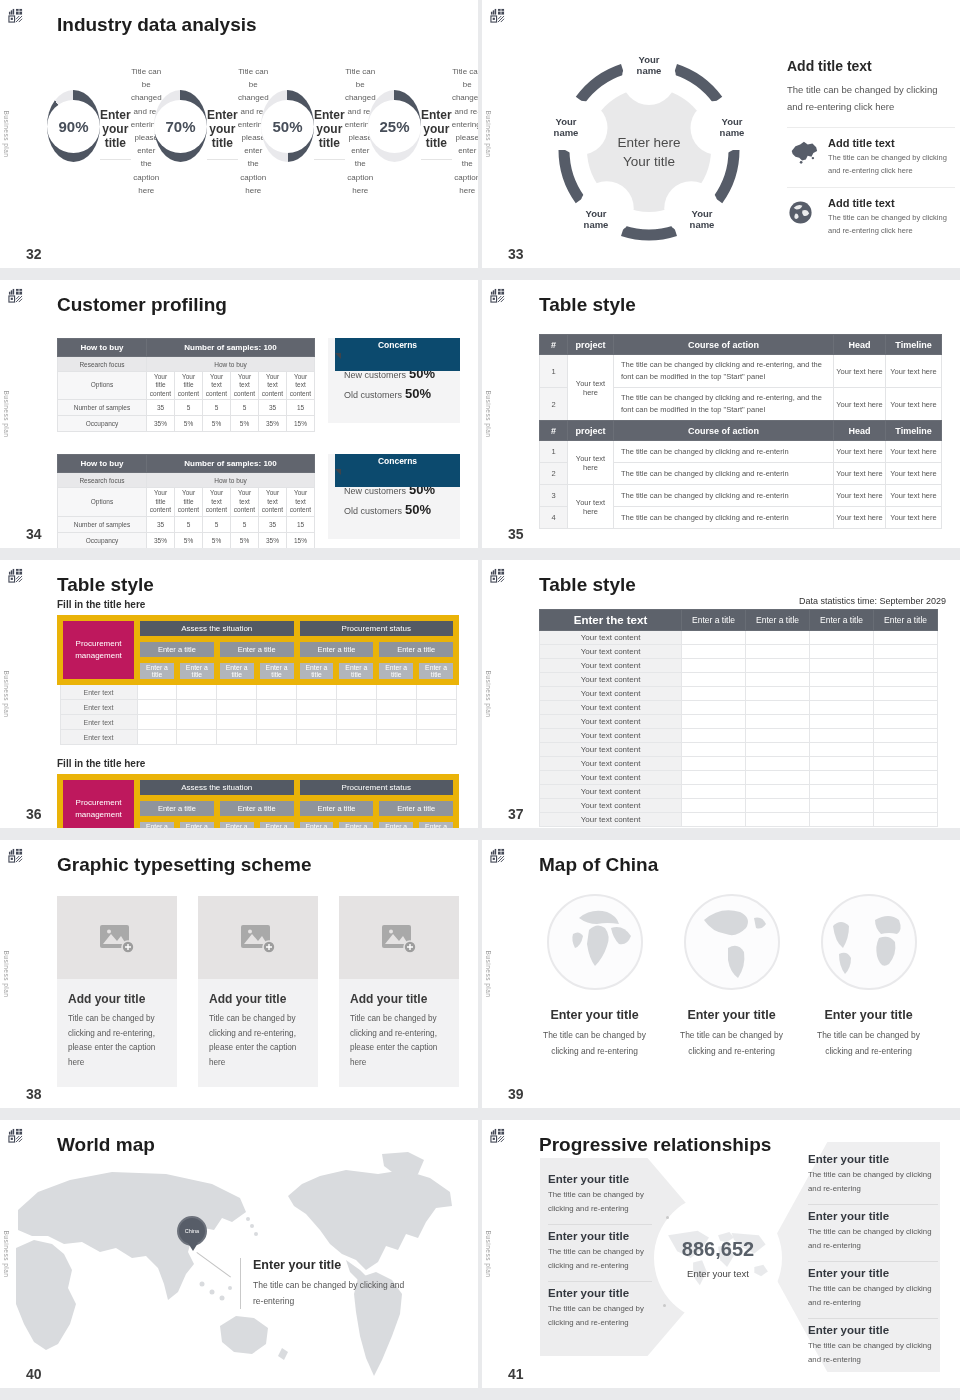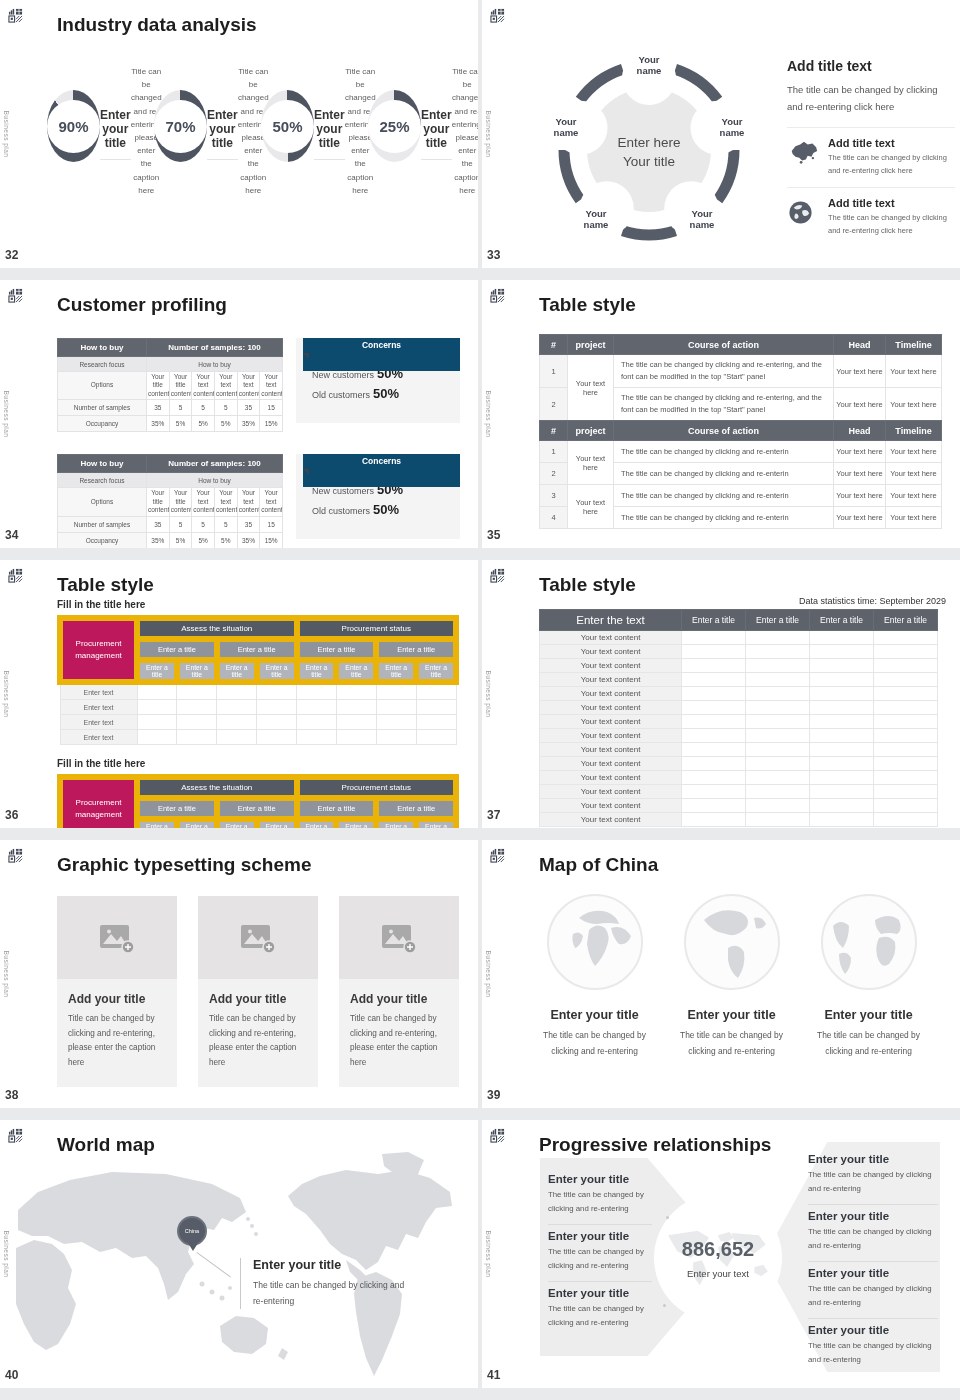--- a/index.html
+++ b/index.html
@@ -3,21 +3,21 @@
 <meta charset="utf-8">
 <style>
   html,body{margin:0;padding:0;width:960px;height:1400px;background:#e9eaec;
     font-family:"Liberation Sans",sans-serif;-webkit-font-smoothing:antialiased;}
   .grid{display:grid;grid-template-columns:478px 478px;column-gap:4px;row-gap:12px;
     grid-auto-rows:268px;width:960px;}
   .slide{background:#fff;position:relative;overflow:hidden;}
   .logo{position:absolute;left:8px;top:8px;width:15px;height:15px;}
   .vtext{position:absolute;left:3px;top:50%;transform:translateY(-50%) ;
     writing-mode:vertical-rl;font-size:6.5px;color:#9b9b9b;letter-spacing:.5px;}
-  .pagenum{position:absolute;left:5px;bottom:6px;font-size:12px;font-weight:bold;color:#3c3c3c;}
+  .pagenum{position:absolute;left:26px;bottom:6px;font-size:14px;font-weight:bold;color:#3c3c3c;}
   .s-title{position:absolute;left:57px;top:14px;margin:0;font-size:19px;font-weight:700;color:#1d1d1d;}
   table{border-collapse:collapse;table-layout:fixed;}
   
   .donuts{position:absolute;left:47px;top:56px;right:4px;display:flex;}
   .donut-col{width:107px;display:flex;flex-direction:row;align-items:center;}
   .donut{--p:0;width:72px;height:72px;border-radius:50%;
     background:conic-gradient(#4e5561 calc(var(--p)*1%), #e9e9ec 0);display:grid;place-items:center;}
   .donut-hole{width:53px;height:53px;border-radius:50%;background:#fff;display:grid;place-items:center;
     font-size:15px;font-weight:bold;color:#474e59;}
   .donut-title{margin-top:15px;font-size:12px;font-weight:bold;color:#353535;
@@ -32,21 +32,21 @@
   .s33-right{position:absolute;left:305px;top:58px;width:168px;}
   .s33-h{font-size:14px;font-weight:bold;color:#292929;margin:0 0 8px;}
   .s33-p{font-size:9.5px;color:#555;line-height:1.75;margin:0 0 12px;}
   .s33-item{display:flex;gap:9px;border-top:1px solid #ececec;padding-top:9px;margin-top:9px;}
   .s33-ic{flex:0 0 32px;padding-top:2px;}
   .s33-item-h{font-size:11px;font-weight:bold;color:#292929;}
   .s33-item-p{font-size:7.5px;color:#666;line-height:1.7;margin-top:3px;}
   
   .s34-groups{position:absolute;left:57px;top:58px;right:18px;}
   .s34-group{display:flex;gap:13px;align-items:flex-start;margin-bottom:22px;}
-  .s34-t{width:226px;font-size:6.5px;color:#555;text-align:center;}
+  .s34-t{width:258px;font-size:6.5px;color:#555;text-align:center;}
   .s34-t th,.s34-t td{border:1px solid #e2e3e5;overflow:hidden;}
   .s34-t .hd th{background:#61656e;color:#fff;font-size:8px;font-weight:bold;height:15px;border-color:#6b6f77;}
   .s34-t .r2 td{background:#e8e8ea;height:12px;}
   .s34-t tbody td{height:13px;background:#fff;}
   .s34-t tbody tr:first-child td{height:18px;line-height:1.3;}
   .s34-t tbody td:first-child{background:#f7f7f8;}
   .cw-label{width:89px;}
   .concerns{flex:1;position:relative;background:#f4f4f5;padding:28px 8px 12px 16px;min-height:45px;}
   .concerns-tab{position:absolute;top:0;left:7px;right:0;height:33px;background:#0c4a6e;color:#fff;
     font-size:8.5px;font-weight:bold;text-align:center;line-height:15px;}
@@ -73,21 +73,21 @@
   .s36-t .sub th{background:#8f949c;color:#fff;height:13px;font-size:7.5px;}
   .s36-t .sub2 th{background:#b1b5bb;color:#fff;height:13px;font-size:6.8px;}
   .s36-t tbody td{height:12px;border:1px solid #e4e5e7;background:#fff;}
   .s36-t tbody td:first-child{background:#f2f2f3;}
   .s36-sec2{margin-top:13px;}
   .cw-corner{width:77px;}
   
   .s37-note{position:absolute;right:14px;top:36px;font-size:9px;color:#333;}
   .s37-t{position:absolute;left:57px;top:49px;width:399px;font-size:8px;color:#555;}
   .s37-t th{background:#5d626b;color:#fff;height:18px;font-size:8.5px;font-weight:normal;border:1px solid #686d75;}
-  .s37-t th.main{font-size:11.5px;font-weight:normal;}
+  .s37-t th.main{font-size:11.5px;font-weight:bold;}
   .s37-t td{border:1px solid #e5e6e8;height:11px;text-align:center;background:#fff;}
   .s37-t td:first-child{background:#f1f1f2;}
   .cw-s37{width:142px;}
   
   .cards{position:absolute;left:57px;top:56px;display:flex;gap:21px;}
   .card{width:120px;}
   .card-img{height:83px;background:#e5e3e3;display:grid;place-items:center;}
   .card-body{background:#f2f2f3;padding:13px 11px 17px;}
   .card-title{font-size:12px;font-weight:bold;color:#3a3a3a;margin-bottom:6px;}
   .card-cap{font-size:8.2px;color:#595959;line-height:1.78;}

